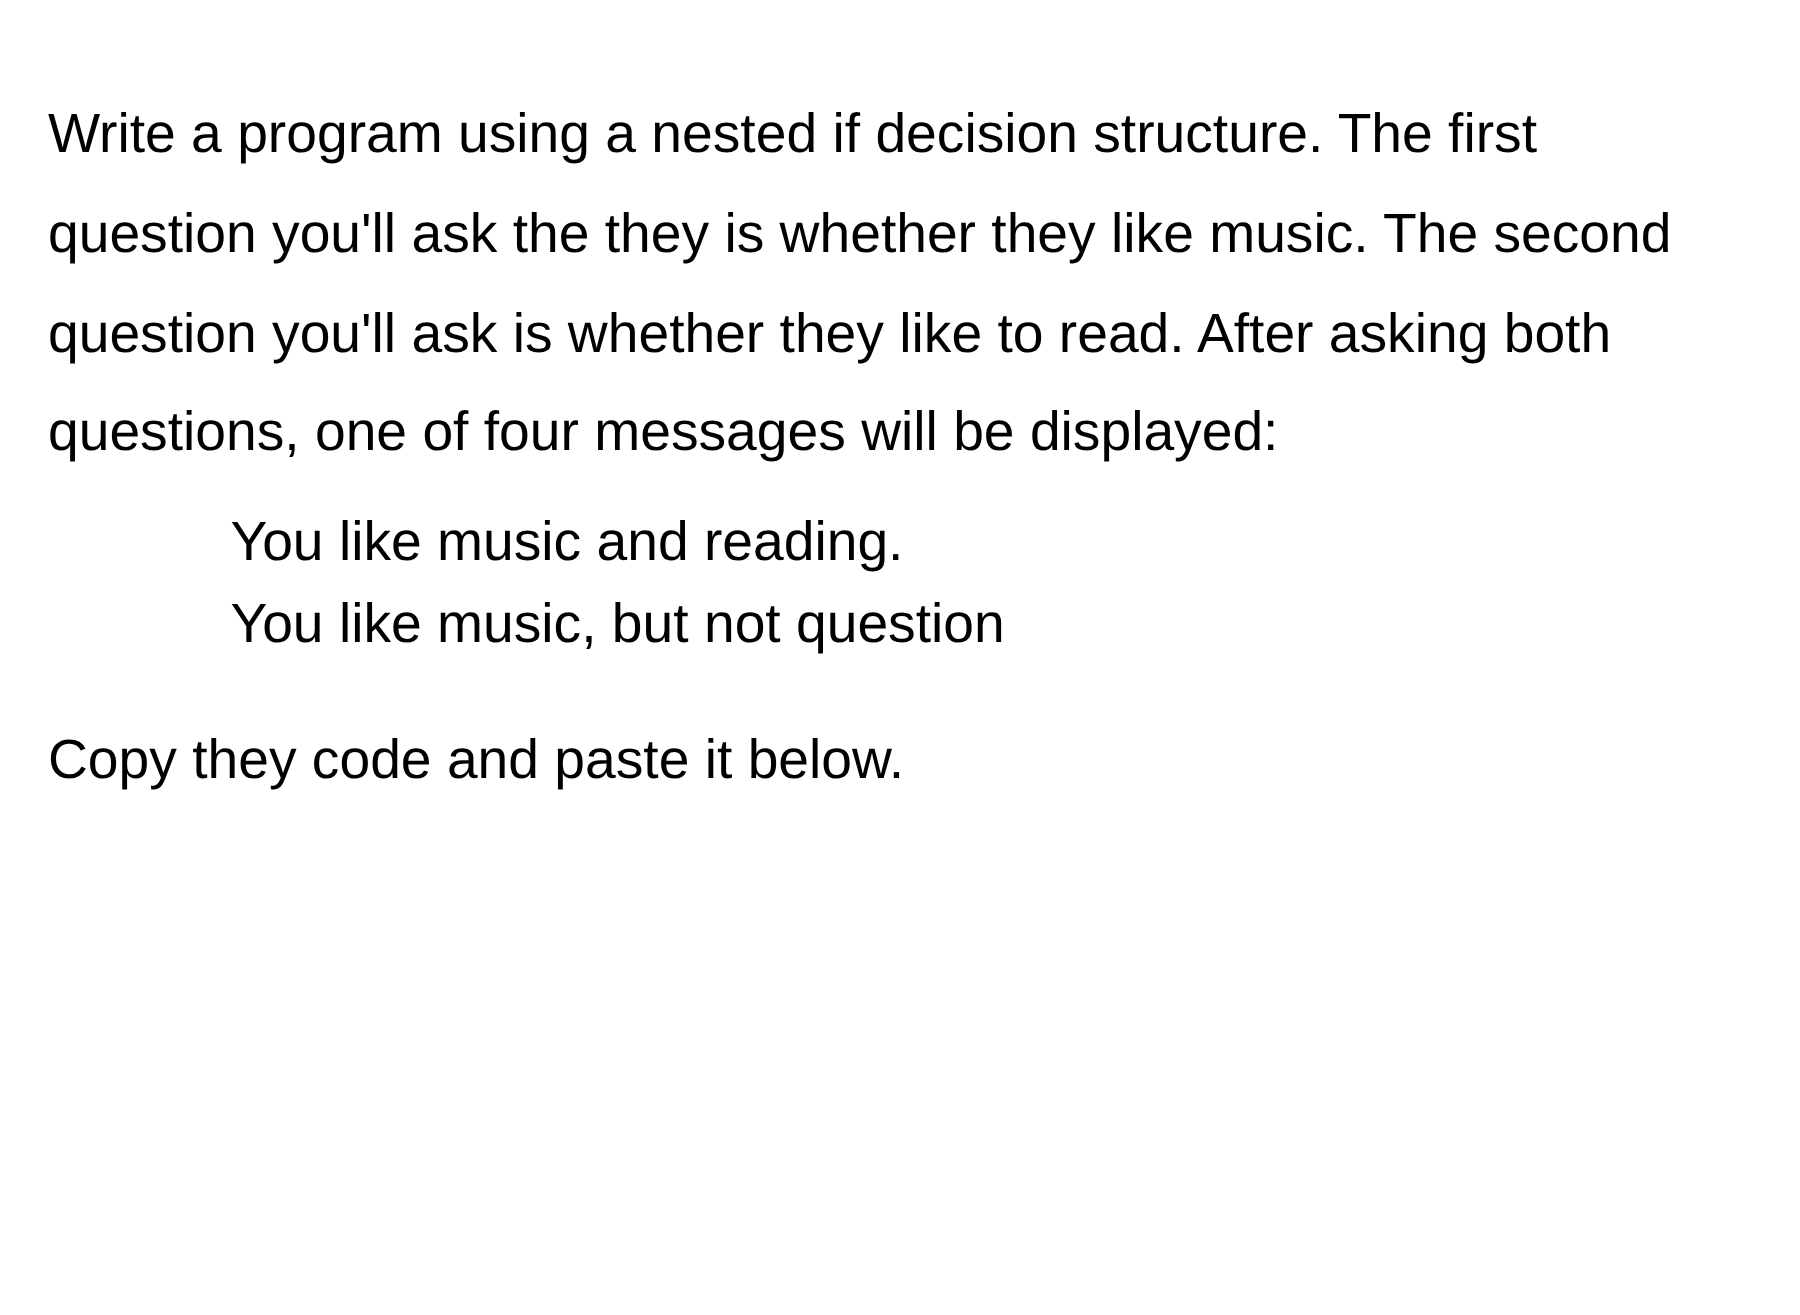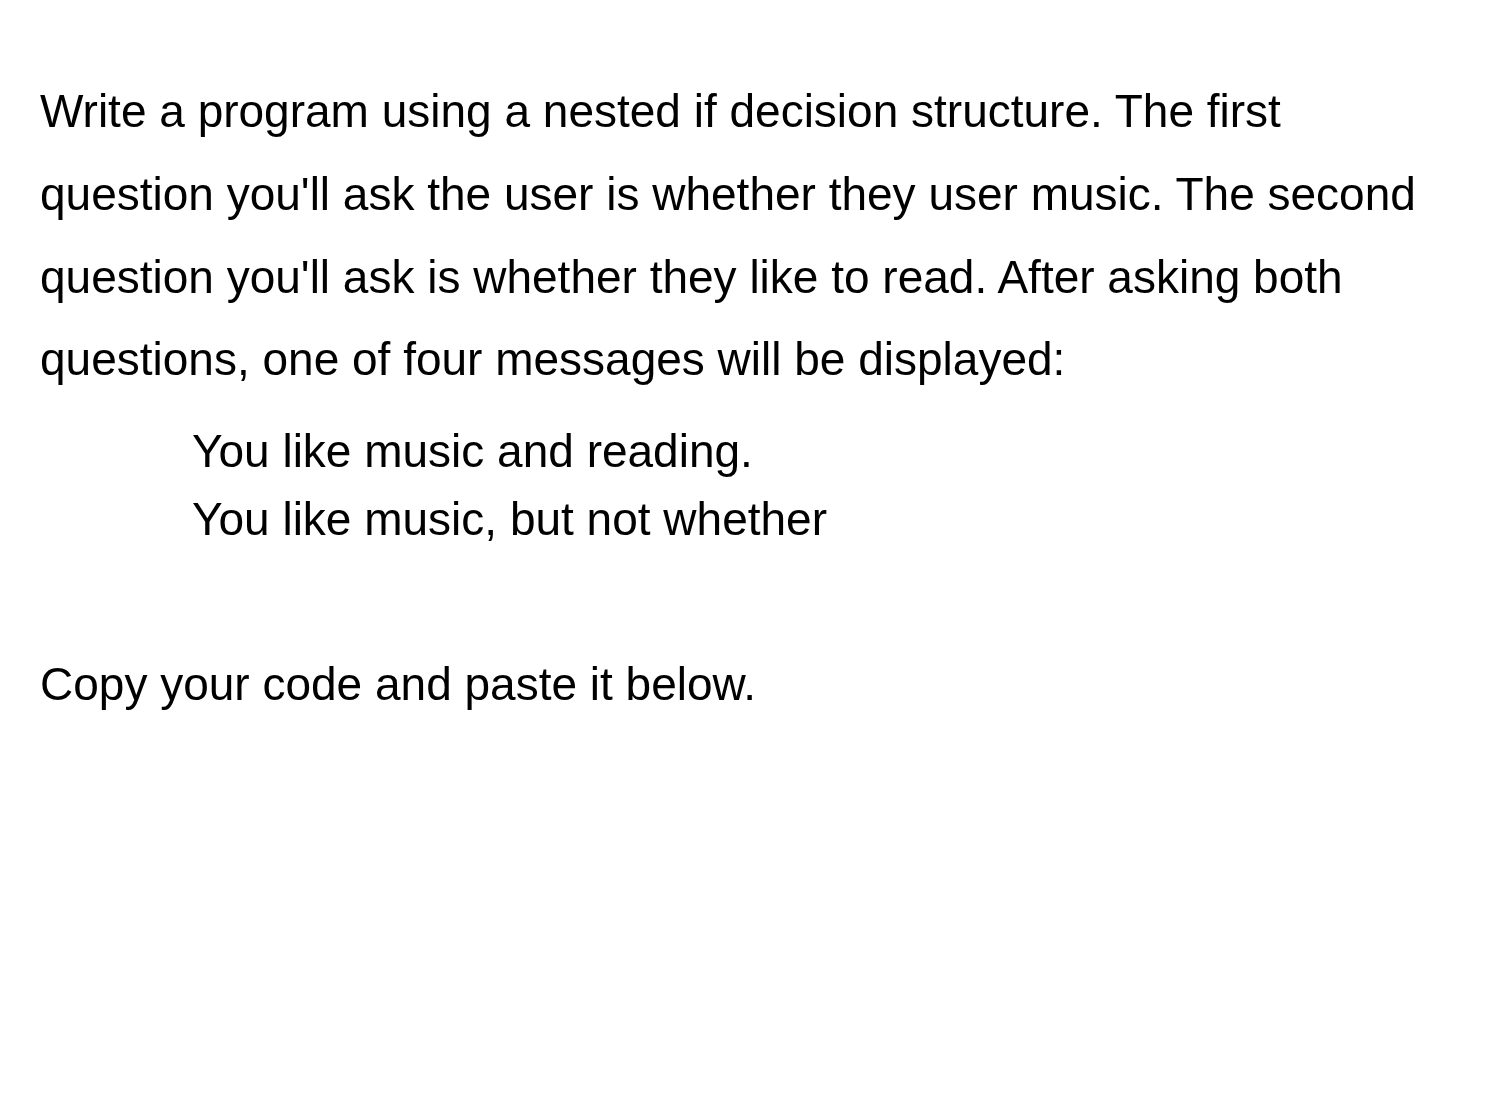--- a/index.html
+++ b/index.html
@@ -16,41 +16,41 @@
       padding: 70px 40px 40px 40px;
       width: 1500px;
       height: 1096px;
       overflow: hidden;
     }
     .paragraph {
       margin-bottom: 18px;
     }
     .indented-list {
       padding-left: 152px;
-      margin-bottom: 92px;
+      margin-bottom: 40px;
     }
     .indented-list .list-item {
       line-height: 1.4;
       margin-bottom: 3px;
     }
     .final-paragraph {
       margin-top: 0;
     }
   </style>
 </head>
 <body>
 
 <div class="paragraph">
-  <span>Write a program using a nested if decision structure. The first question you'll ask the user is whether they user music. The second question you'll ask is whether they like to read. After asking both questions, one of four messages will be displayed:</span>
+  <span>Write a program using a nested if decision structure. The first question you'll ask the they is whether they like music. The second question you'll ask is whether they like to read. After asking both questions, one of four messages will be displayed:</span>
 </div>
 
 <div class="indented-list">
   <div class="list-item">
     <span>You like music and reading.</span>
   </div>
   <div class="list-item">
-    <span>You like music, but not whether</span>
+    <span>You like music, but not question</span>
   </div>
 </div>
 
 <div class="final-paragraph">
-  <span>Copy your code and paste it below.</span>
+  <span>Copy they code and paste it below.</span>
 </div>
 
 </body></html>

